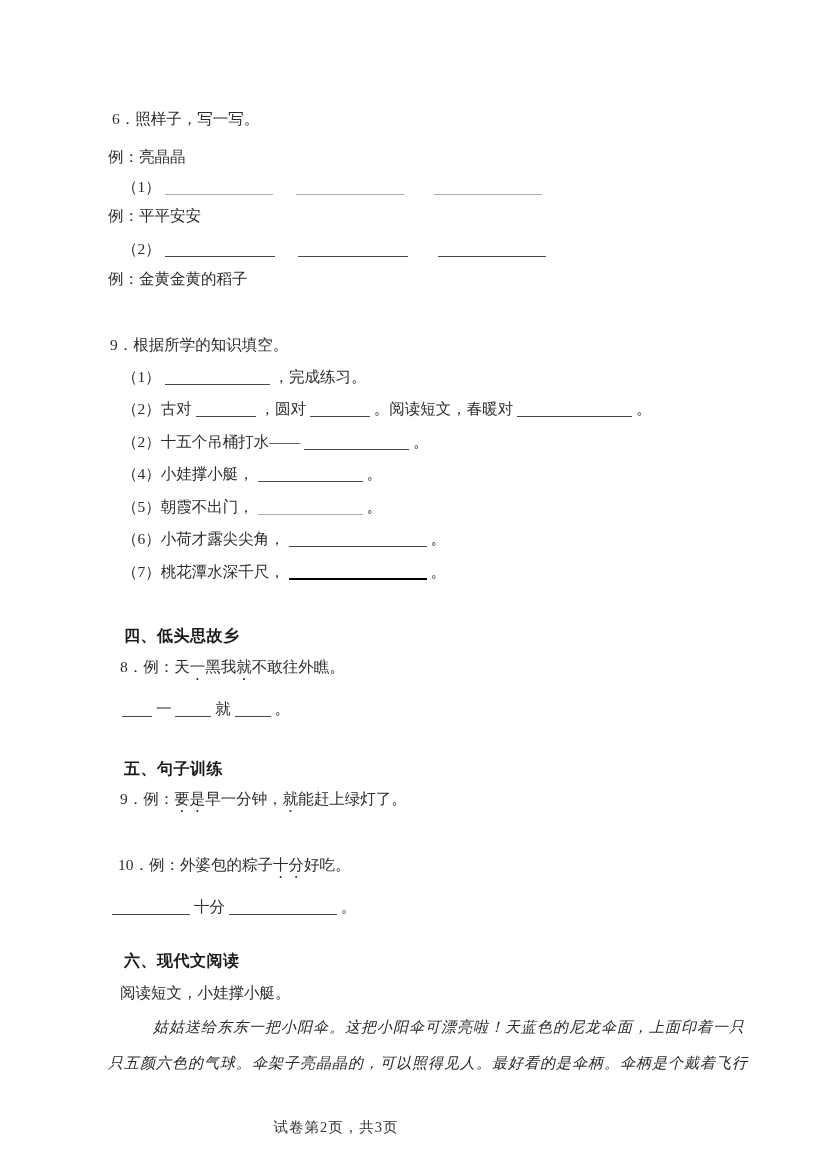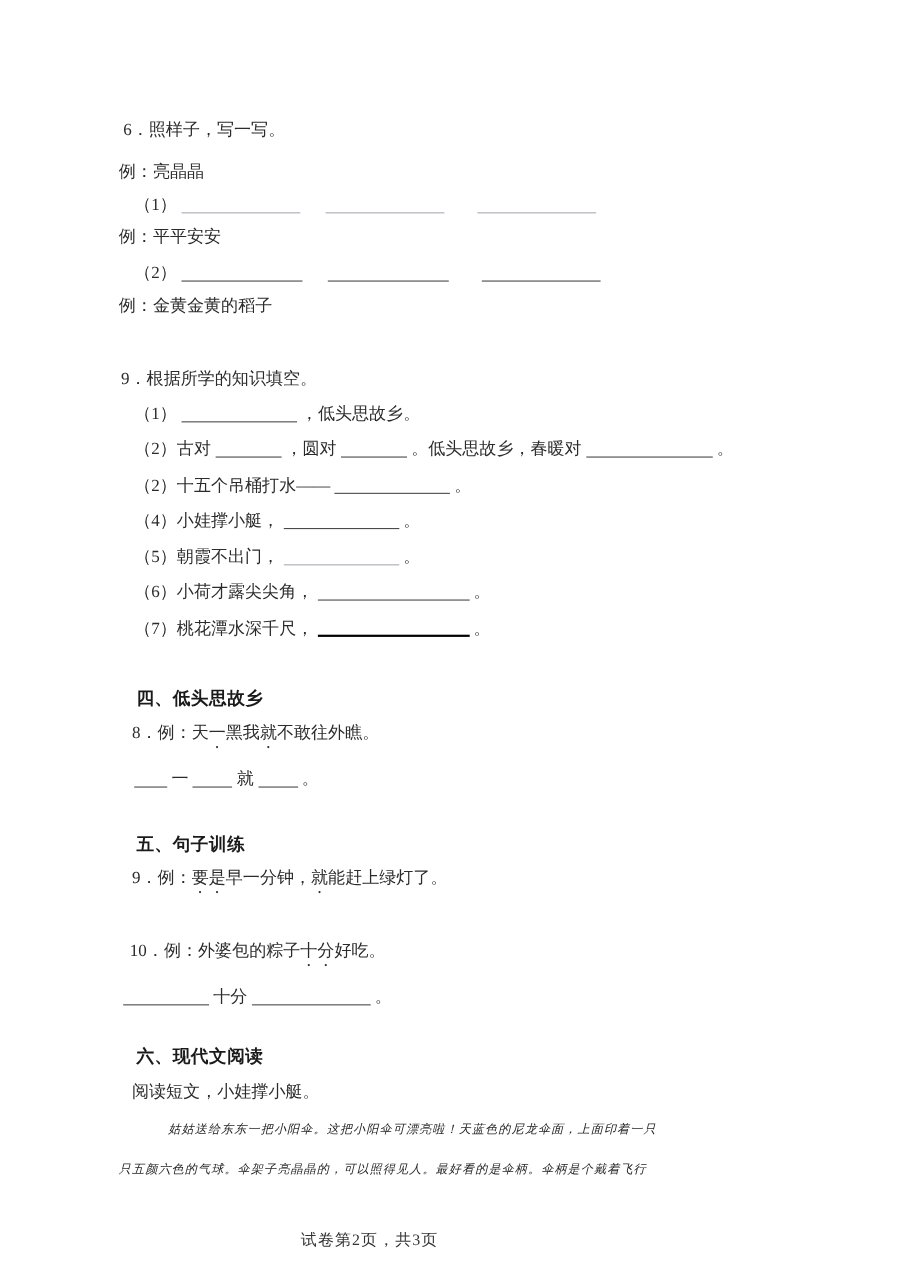--- a/index.html
+++ b/index.html
@@ -44,21 +44,21 @@
   .blank.thick{border-bottom-width:2px;border-color:var(--blank_black);}
   .gap{display:inline-block;height:1px;}
   .em{
     -webkit-text-emphasis:filled dot;
     -webkit-text-emphasis-position:under right;
     text-emphasis:filled dot;
     text-emphasis-position:under right;
   }
   .passage{
     font-style:italic;
-    font-size:11px;
+    font-size:15px;
     letter-spacing:1px;
     color:#262626;
     text-align:center;
   }
   .footer{
     position:absolute;
     width:672px;
     text-align:center;
     font-size:14.5px;
     color:var(--footer);
@@ -105,29 +105,29 @@
   </div>
 
 
   <div class="line" style="top:334px;left:110px">
     <span>9．根据所学的知识填空。</span>
   </div>
 
   <div class="line" style="top:366px;left:122px">
     <span>（1）</span>
     <span class="blank" style="width:105px"></span>
-    <span>，低头思故乡。</span>
+    <span>，完成练习。</span>
   </div>
 
   <div class="line" style="top:398px;left:122px">
     <span>（2）古对</span>
     <span class="blank" style="width:60px"></span>
     <span>，圆对</span>
     <span class="blank" style="width:60px"></span>
-    <span>。低头思故乡，春暖对</span>
+    <span>。阅读短文，春暖对</span>
     <span class="blank" style="width:115px"></span>
     <span>。</span>
   </div>
 
   <div class="line" style="top:431px;left:122px">
     <span>（2）十五个吊桶打水——</span>
     <span class="blank" style="width:105px"></span>
     <span>。</span>
   </div>
 

